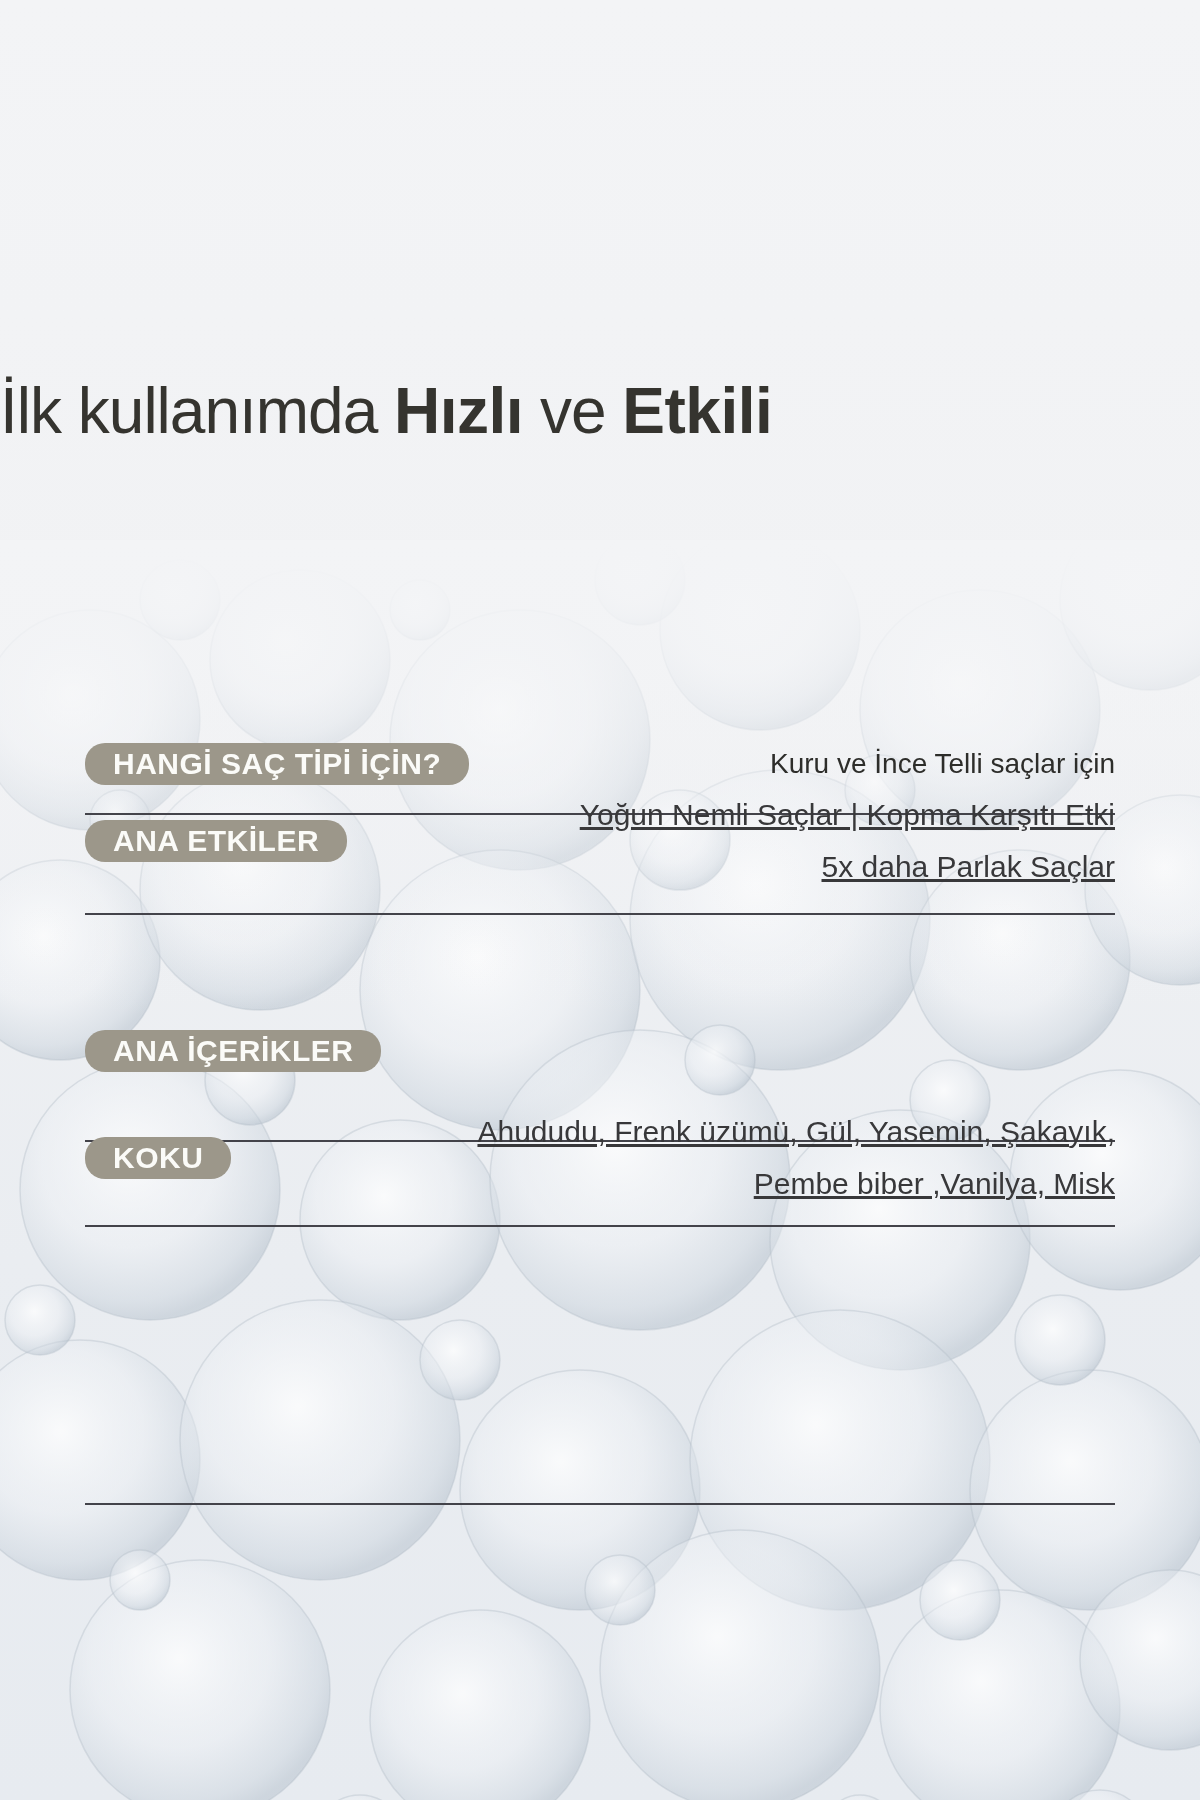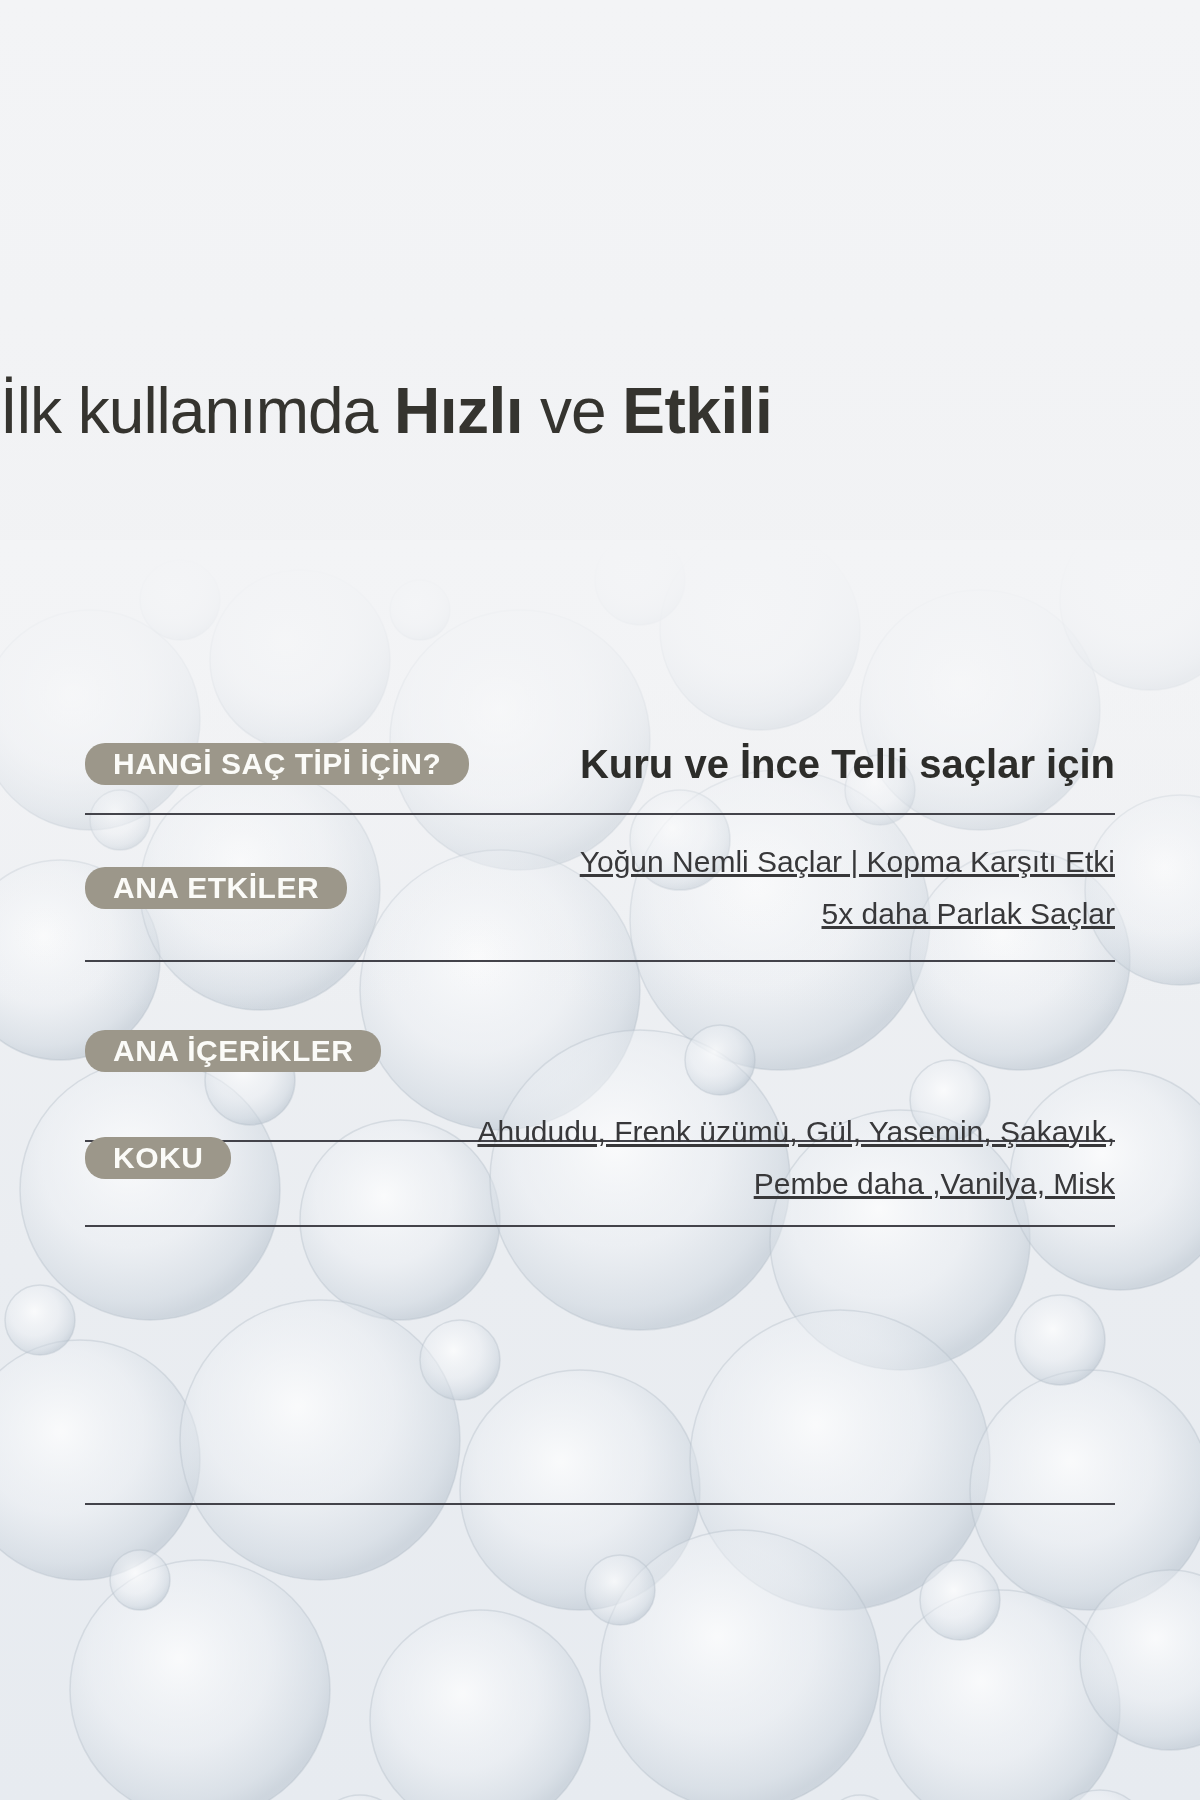--- a/index.html
+++ b/index.html
@@ -38,21 +38,21 @@
   }
   .title b{font-weight:700;letter-spacing:-0.5px;}
   
   .section{
     position:absolute;left:85px;width:1030px;
     display:flex;align-items:center;justify-content:space-between;
     border-bottom:2px solid #43434a;
     box-sizing:border-box;
   }
   .s1{top:715px;height:100px;}
-  .s2{top:815px;height:147px;align-items:center;}
+  .s2{top:768px;height:147px;align-items:center;}
   .s3{top:962px;height:180px;}
   .s4{top:1090px;height:137px;}
   .s5{top:1258px;height:247px;}
   .badge{
     flex:0 0 auto;
     background:#9c978a;
     color:#fbfbf8;
     font-weight:700;
     font-size:30px;
     letter-spacing:.5px;
@@ -65,21 +65,21 @@
     flex:1 1 auto;
     text-align:right;
     color:#38383a;
     font-size:30px;
     line-height:52px;
     font-weight:400;
     margin-left:20px;
   }
   .sec-text .line{white-space:nowrap;text-decoration:underline;}
   .s1 .sec-text{
-    font-weight:700;font-size:40px;color:#2d2d2a;letter-spacing:0;
+    font-weight:400;font-size:28px;color:#2d2d2a;letter-spacing:0;
   }
   .s3 .sec-text{line-height:50px;}
 </style>
 </head>
 <body>
 
 <div class="page">
 
   <div class="bubbles-wrap">
     <svg viewBox="0 0 1200 1260" preserveAspectRatio="none" aria-hidden="true">
@@ -160,20 +160,20 @@
   </div>
 
   <div class="section s3">
     <span class="badge">ANA İÇERİKLER</span>
   </div>
 
   <div class="section s4">
     <span class="badge">KOKU</span>
     <div class="sec-text">
       <div class="line">Ahududu, Frenk üzümü, Gül, Yasemin, Şakayık,</div>
-      <div class="line">Pembe daha ,Vanilya, Misk</div>
+      <div class="line">Pembe biber ,Vanilya, Misk</div>
     </div>
   </div>
 
   <div class="section s5">
   </div>
 
 </div>
 
 </body></html>

